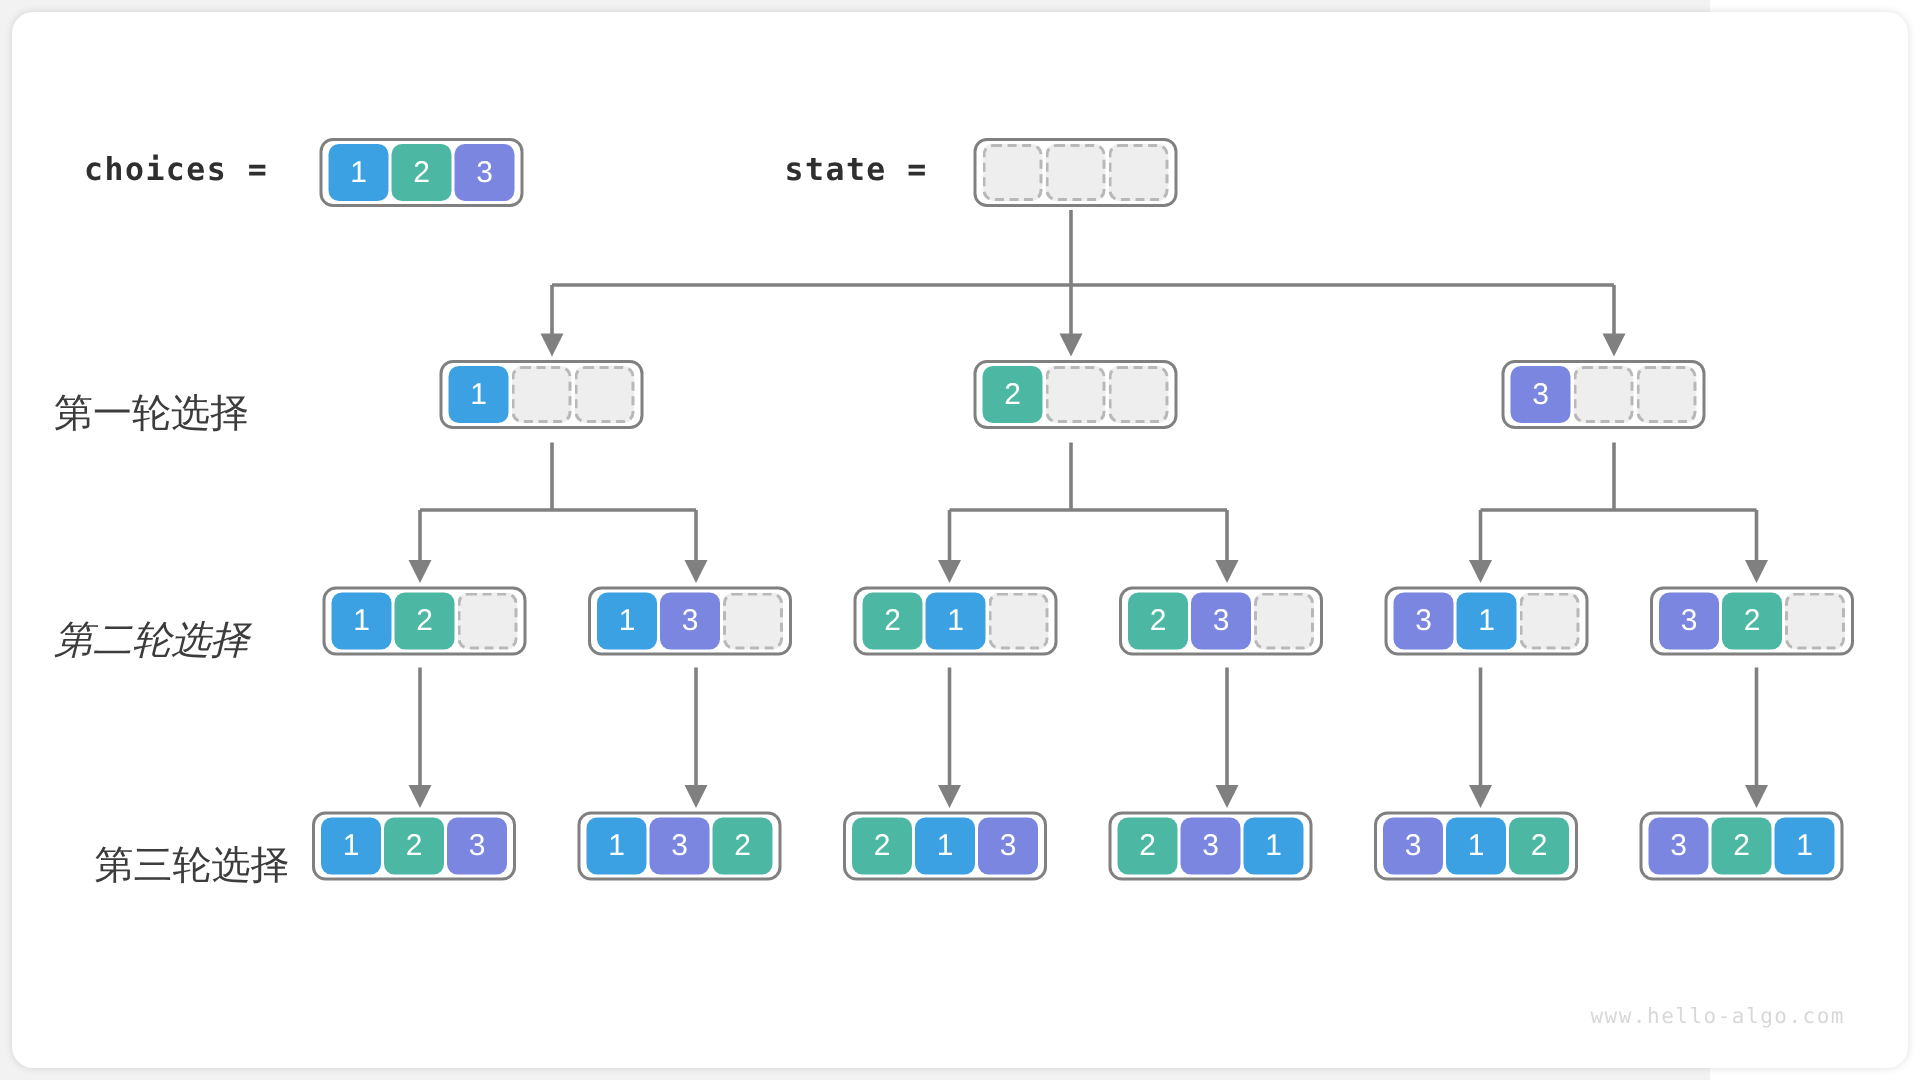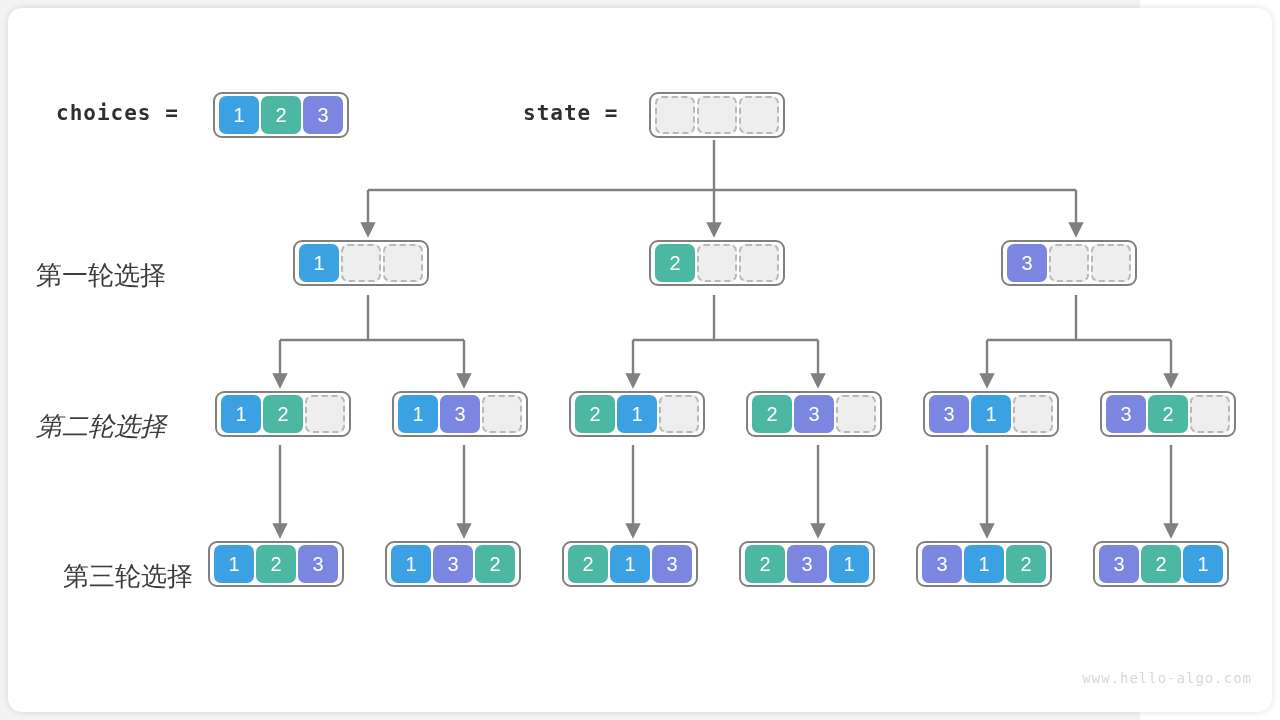--- a/index.html
+++ b/index.html
@@ -95,21 +95,21 @@
     left: 0;
     top: 0;
     width: 1264px;
     height: 704px;
     pointer-events: none;
   }
 
   
   #watermark {
     position: absolute;
-    right: 20px;
+    right: 42px;
     bottom: 26px;
     font-family: "DejaVu Sans Mono", "Liberation Mono", monospace;
     font-size: 14px;
     color: #d8d8d8;
     letter-spacing: 1px;
     white-space: nowrap;
   }
 </style>
 </head>
 <body>

